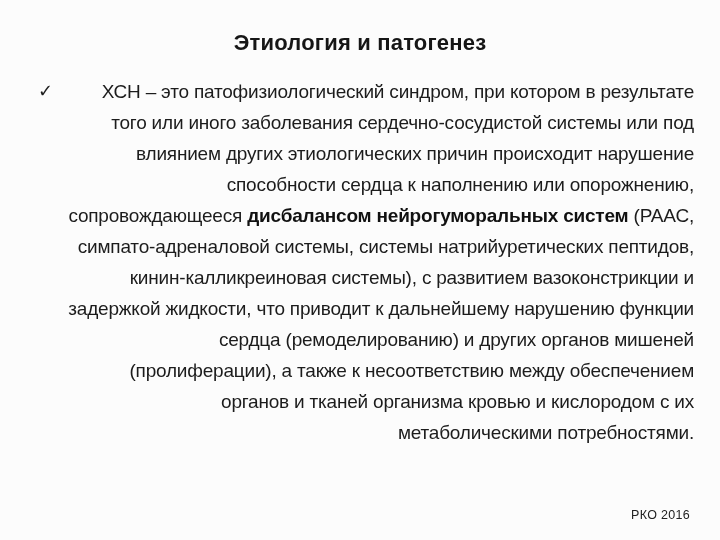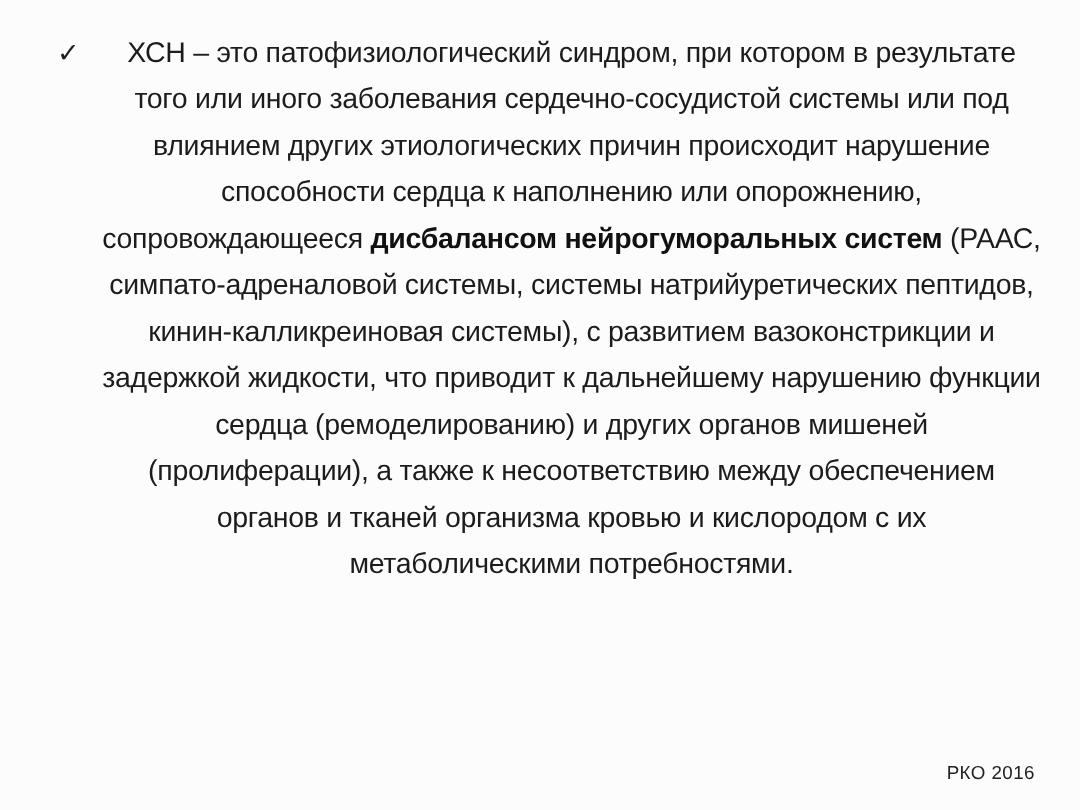--- a/index.html
+++ b/index.html
@@ -39,21 +39,21 @@
     line-height: 31px;
     color: #1c1c1c;
     user-select: none;
   }
   .bullet-text {
     margin: 0;
     flex: 1 1 auto;
     font-size: 19px;
     line-height: 31px;
     letter-spacing: -0.2px;
-    text-align: center;
+    text-align: right;
     color: #1c1c1c;
   }
   .bullet-text strong {
     font-weight: 700;
     color: #111;
   }
   .slide-footer {
     position: absolute;
     right: 30px;
     bottom: 18px;
@@ -61,20 +61,21 @@
     color: #222;
     letter-spacing: 0.3px;
     margin-top: 46px;
   }
 </style>
 </head>
 <body>
 
 <div class="slide">
 
+  <h1 class="slide-title">Этиология и патогенез</h1>
 
   <div class="bullet-item">
     <span class="bullet-marker">✓</span>
     <p class="bullet-text"><span>ХСН – это патофизиологический синдром, при котором в результате того или иного заболевания сердечно-сосудистой системы или под влиянием других этиологических причин происходит нарушение способности сердца к наполнению или опорожнению, сопровождающееся </span><strong>дисбалансом нейрогуморальных систем</strong><span> (РААС, симпато-адреналовой системы, системы натрийуретических пептидов, кинин-калликреиновая системы), с развитием вазоконстрикции и задержкой жидкости, что приводит к дальнейшему нарушению функции сердца (ремоделированию) и других органов мишеней (пролиферации), а также к несоответствию между обеспечением органов и тканей организма кровью и кислородом с их метаболическими потребностями.</span></p>
   </div>
 
   <div class="slide-footer">РКО 2016</div>
 
 </div>
 

